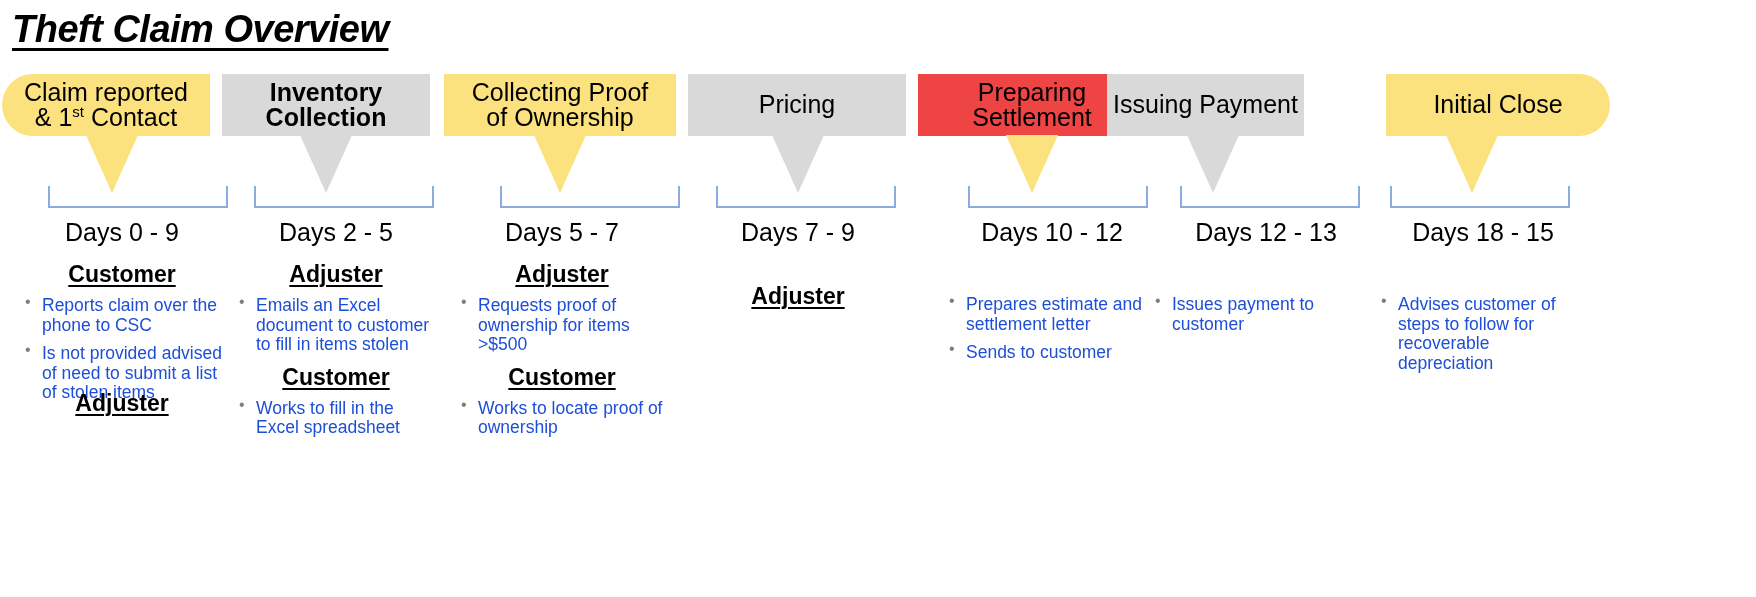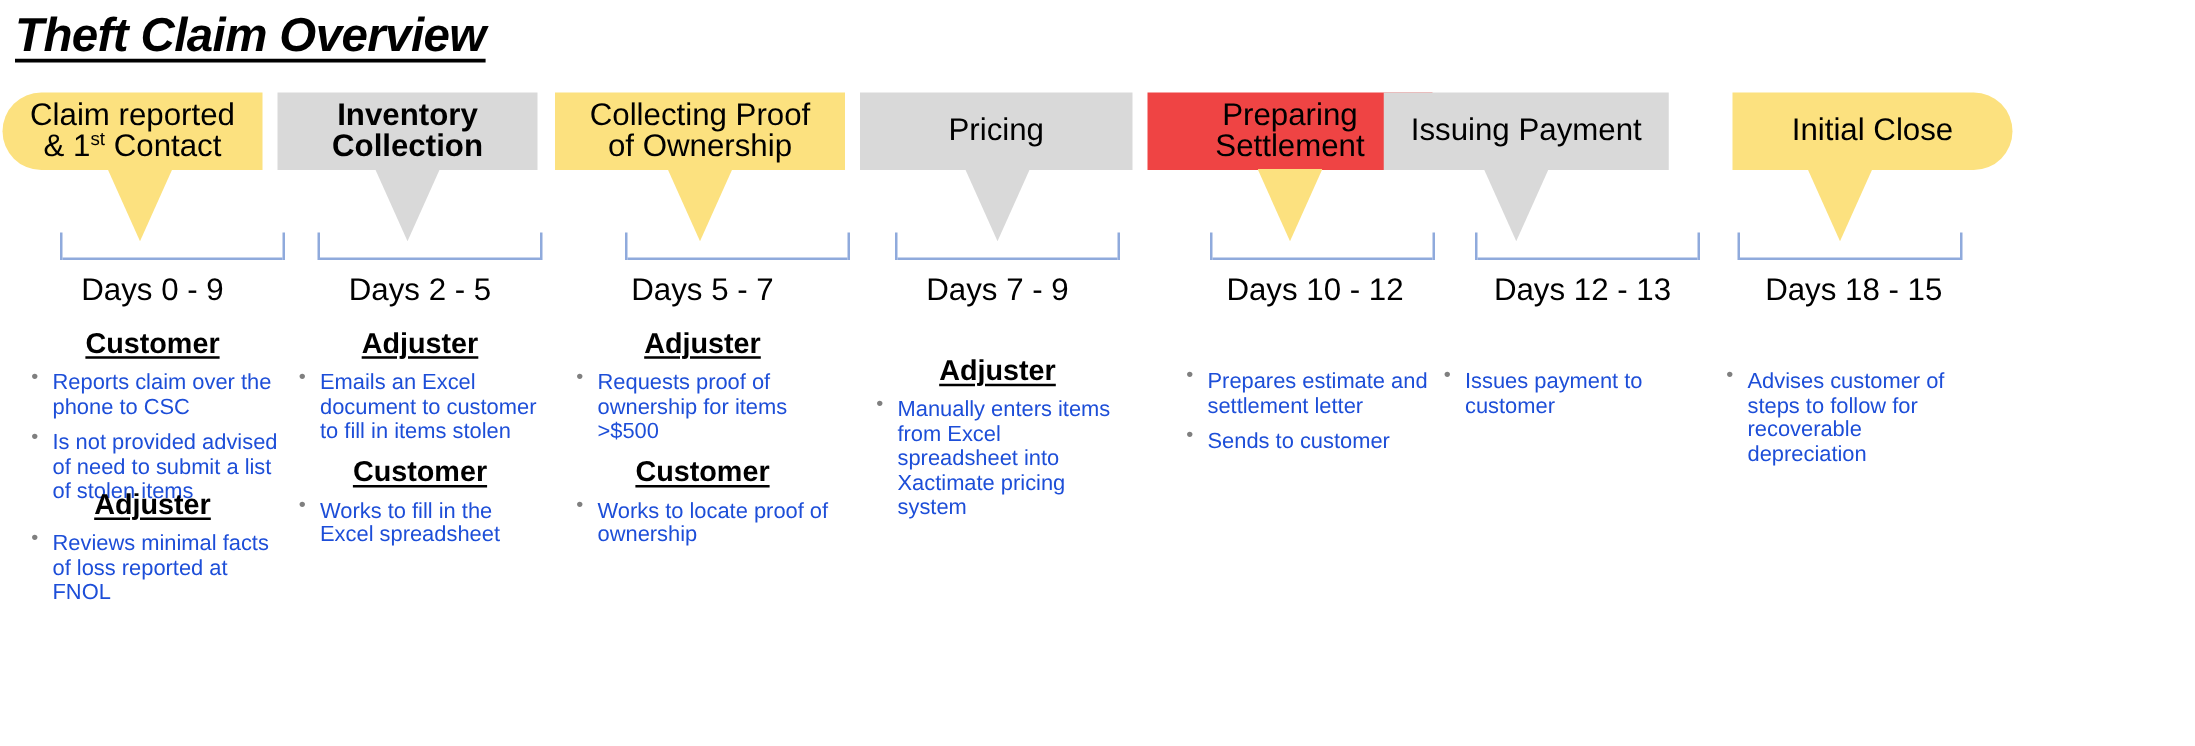--- a/index.html
+++ b/index.html
@@ -169,21 +169,21 @@
         <div>Pricing</div>
       </div>
       <div class="banner-tail" style="background: rgb(217, 217, 217); left: 84px;"></div>
     </div>
     <div class="phase-banner" style="left: 918px; width: 228px;">
       <div class="banner-body" style="background: #ef4444;">
         <div>Preparing<br>Settlement</div>
       </div>
       <div class="banner-tail" style="background: rgb(252, 225, 127); left: 88px;"></div>
     </div>
-    <div class="phase-banner" style="left: 1107px; width: 228px;">
+    <div class="phase-banner" style="left: 1107px; width: 197px;">
       <div class="banner-body" style="background: rgb(217, 217, 217);">
         <div>Issuing Payment</div>
       </div>
       <div class="banner-tail" style="background: rgb(217, 217, 217); left: 80px;"></div>
     </div>
     <div class="phase-banner round-right" style="left: 1386px; width: 224px;">
       <div class="banner-body" style="background: rgb(252, 225, 127);">
         <div>Initial Close</div>
       </div>
       <div class="banner-tail" style="background: rgb(252, 225, 127); left: 60px;"></div>
@@ -197,23 +197,20 @@
       <div style="margin-top: 14px;">
         <div class="role-block">
           <div class="role-heading" style="margin-bottom: 8px;">Customer</div>
           <ul class="bullet-list">
             <li class="bullet-item">Reports claim over the phone to CSC</li>
             <li class="bullet-item">Is not provided advised of need to submit a list of stolen items</li>
           </ul>
         </div>
         <div class="role-block" style="margin-top: -22px;">
           <div class="role-heading" style="margin-bottom: 8px;">Adjuster</div>
-          <ul class="bullet-list">
-            <li class="bullet-item">Reviews minimal facts of loss reported at FNOL</li>
-          </ul>
         </div>
       </div>
     </div>
     <div class="phase-col" style="left: 236px; width: 200px;">
       <div class="bracket" style="margin-left: 18px; width: 180px;"></div>
       <div class="days-label">Days 2 - 5</div>
       <div style="margin-top: 14px;">
         <div class="role-block">
           <div class="role-heading" style="margin-bottom: 8px;">Adjuster</div>
           <ul class="bullet-list">
@@ -245,23 +242,20 @@
           </ul>
         </div>
       </div>
     </div>
     <div class="phase-col" style="left: 698px; width: 200px;">
       <div class="bracket" style="margin-left: 18px; width: 180px;"></div>
       <div class="days-label">Days 7 - 9</div>
       <div style="margin-top: 36px;">
         <div class="role-block">
           <div class="role-heading" style="margin-bottom: 8px;">Adjuster</div>
-          <ul class="bullet-list">
-            <li class="bullet-item">Manually enters items from Excel spreadsheet into Xactimate pricing system</li>
-          </ul>
         </div>
       </div>
     </div>
     <div class="phase-col" style="left: 946px; width: 212px;">
       <div class="bracket" style="margin-left: 22px; width: 180px;"></div>
       <div class="days-label">Days 10 - 12</div>
       <div style="margin-top: 14px;">
         <div class="role-block">
           <div style="height: 34px;"></div>
           <ul class="bullet-list">

